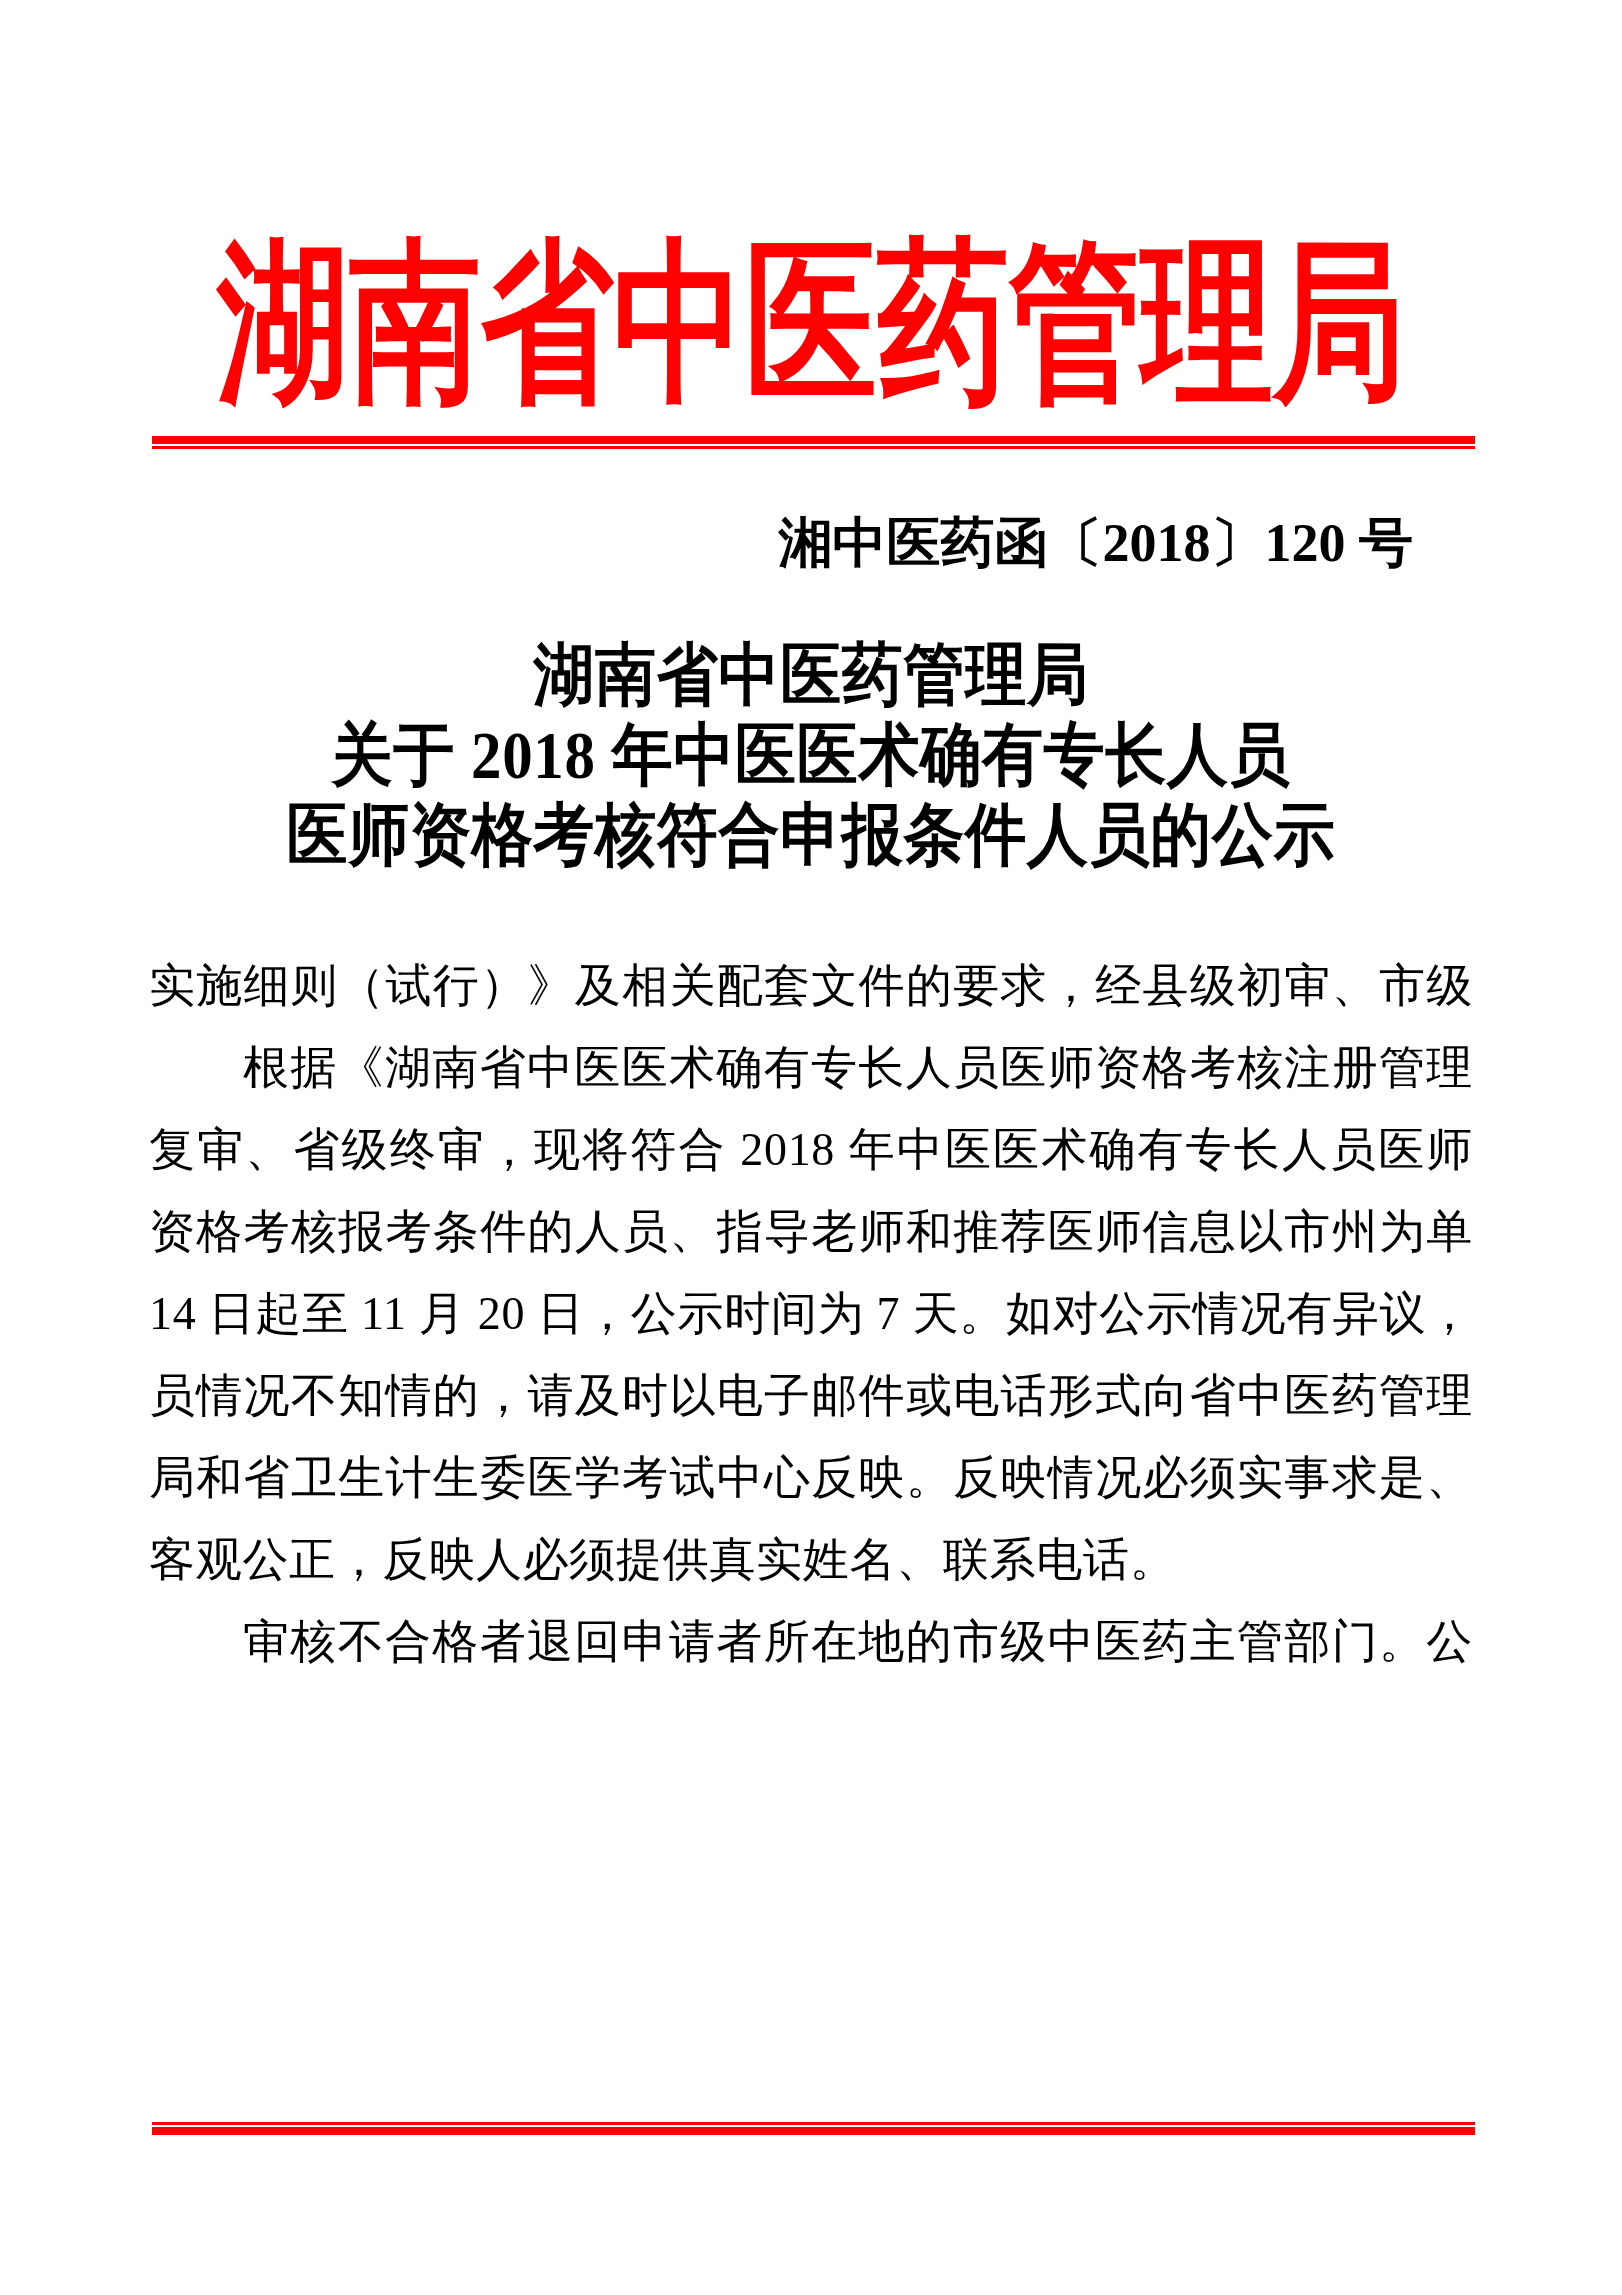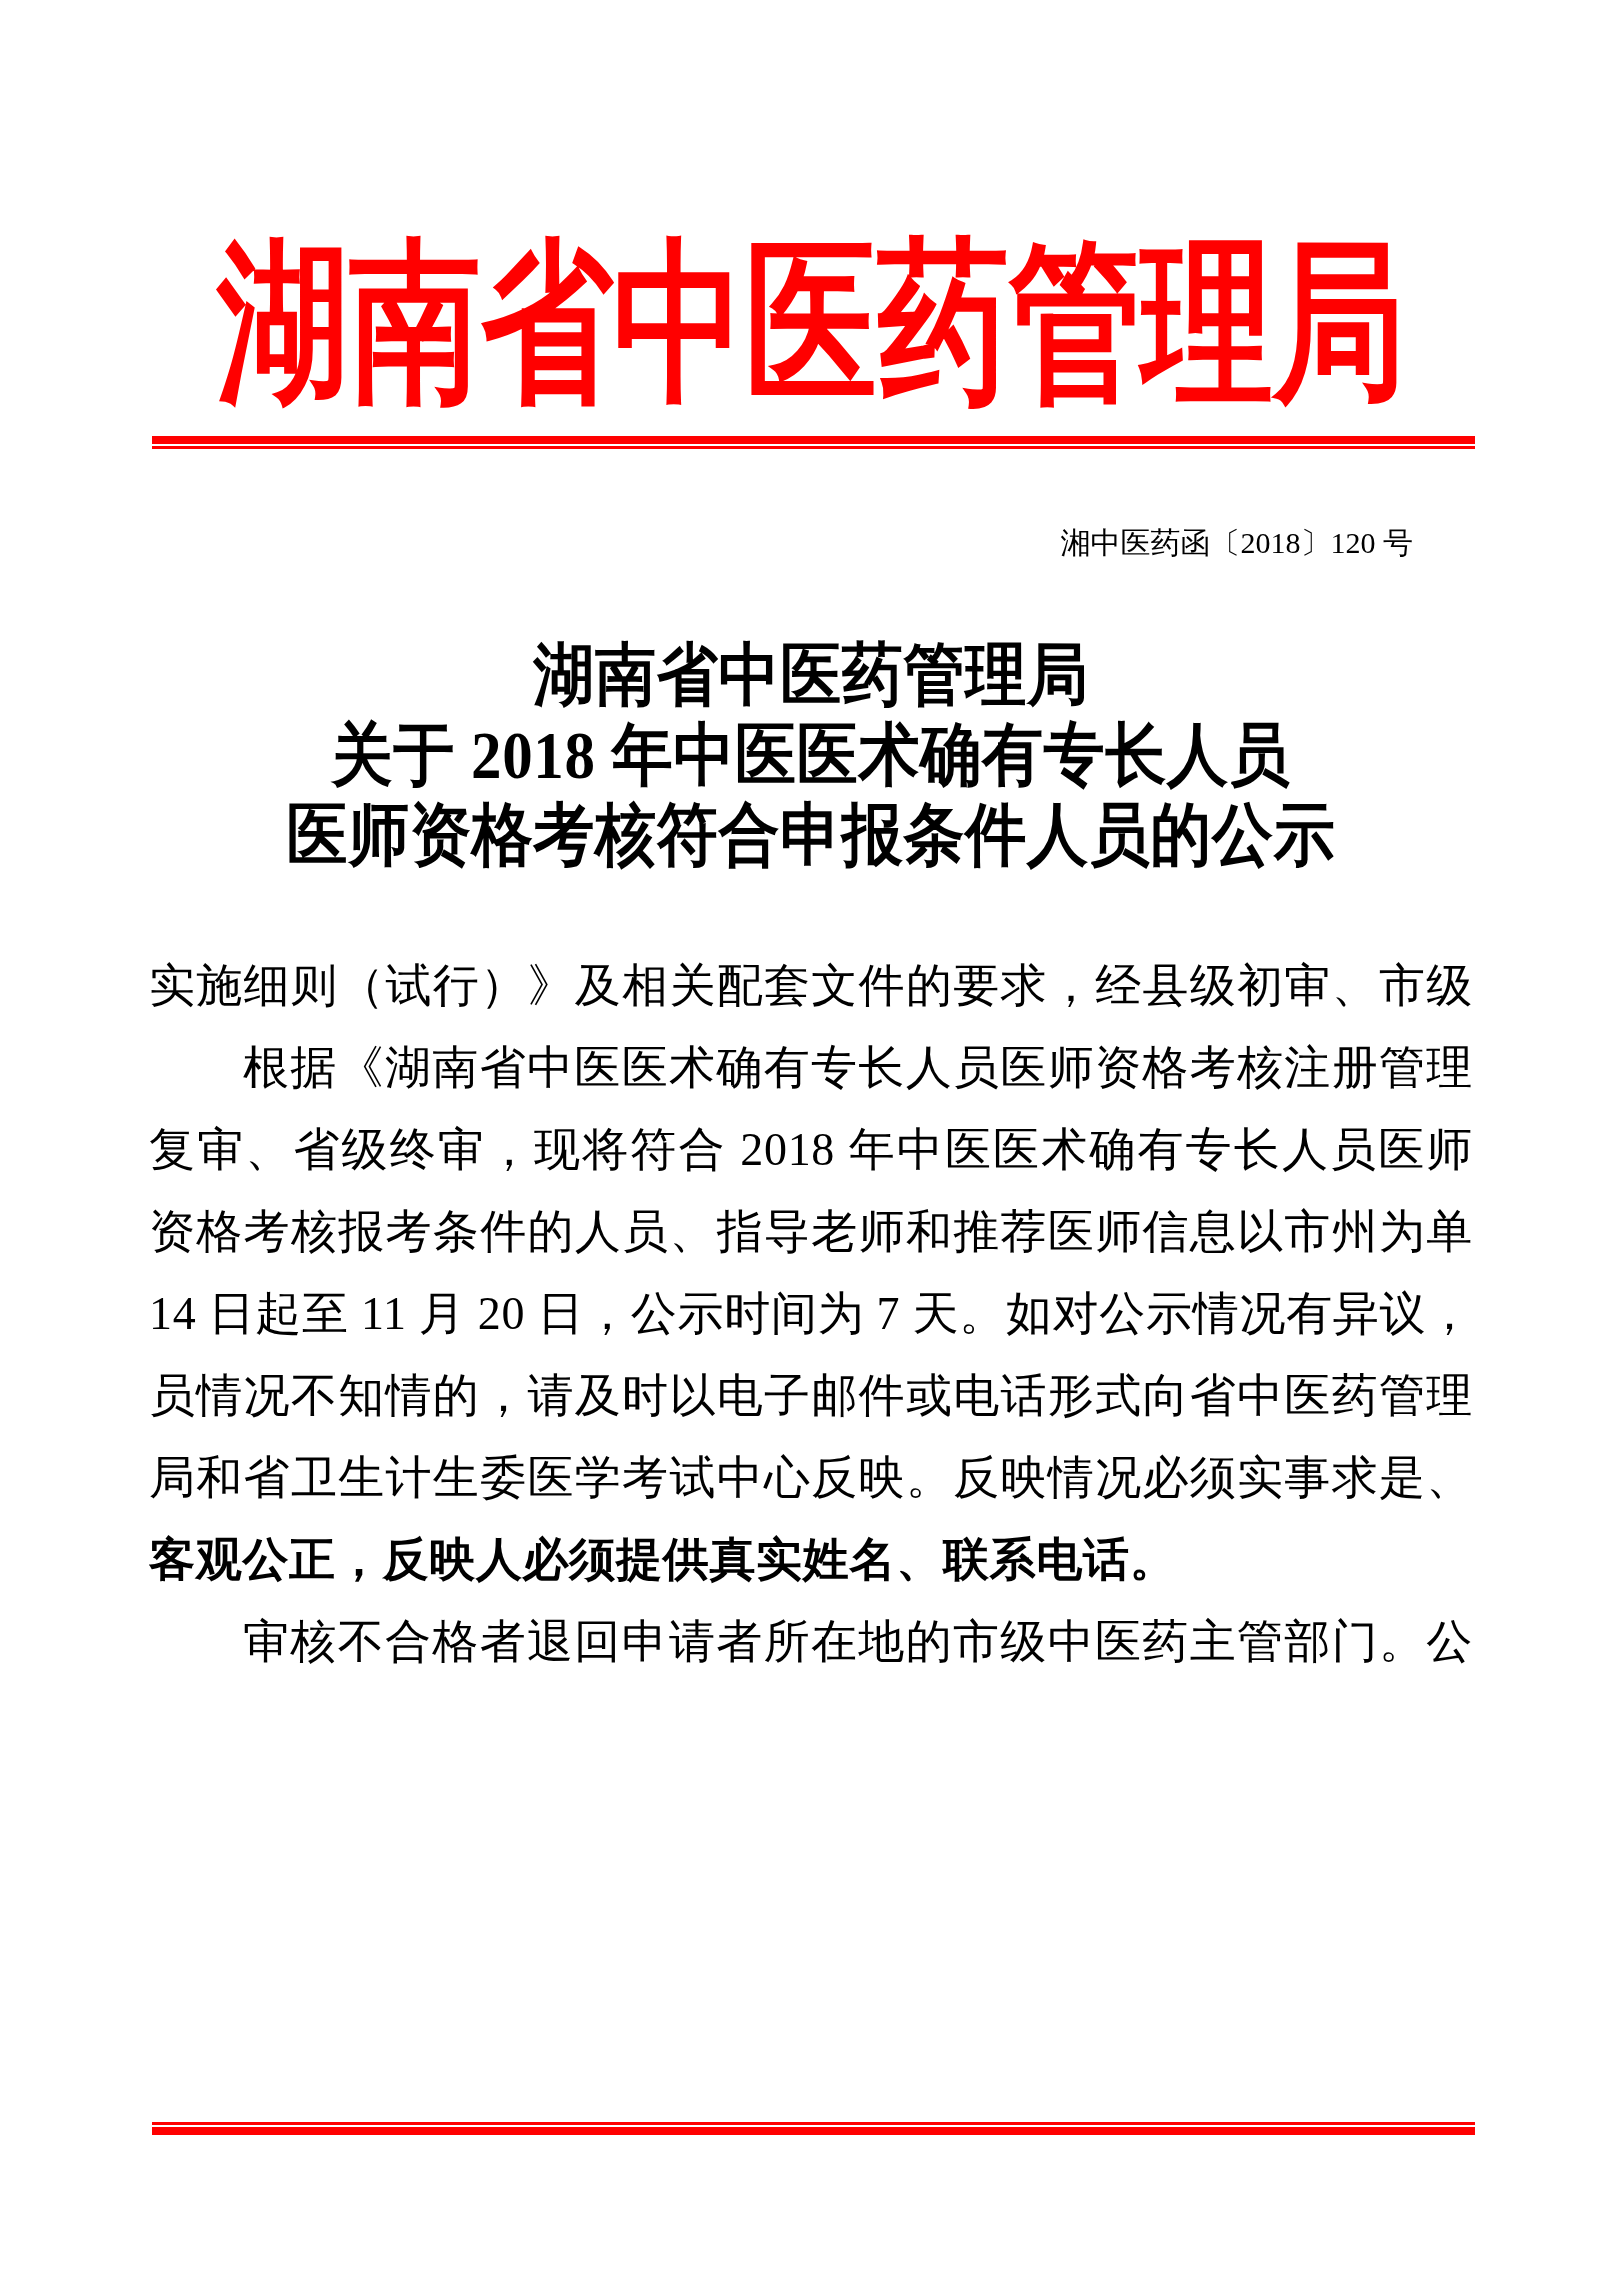--- a/index.html
+++ b/index.html
@@ -50,23 +50,24 @@
   .rule-bottom-thin  { top: 2122px; height: 3.3px;  }
   .rule-bottom-thick { top: 2127px; height: 7.9px; }
 
   
   .doc-number-row {
     position: absolute;
     top: 520px;
     left: 0;
     width: 1413px; 
     text-align: right;
-    font-size: 30px;
+    font-size: 54px;
     line-height: 46px;
     white-space: nowrap;
+    font-weight: bold;
   }
 
   
   .doc-title {
     position: absolute;
     top: 636px;
     left: 0;
     width: 1622px;
     text-align: center;
     font-weight: bold;
@@ -96,21 +97,20 @@
     text-align-last: justify;
     text-justify: inter-character;
     letter-spacing: 0.7px;
   }
   .body-text .line.indent {
     padding-left: 94px; 
   }
   .body-text .line.no-justify {
     text-align: left;
     text-align-last: left;
-    font-weight: bold;
   }
 </style>
 </head>
 <body>
 
 <div class="masthead">
   <div class="agency">湖南省中医药管理局</div>
 </div>
 
 <div class="rule rule-top-thick"></div>

